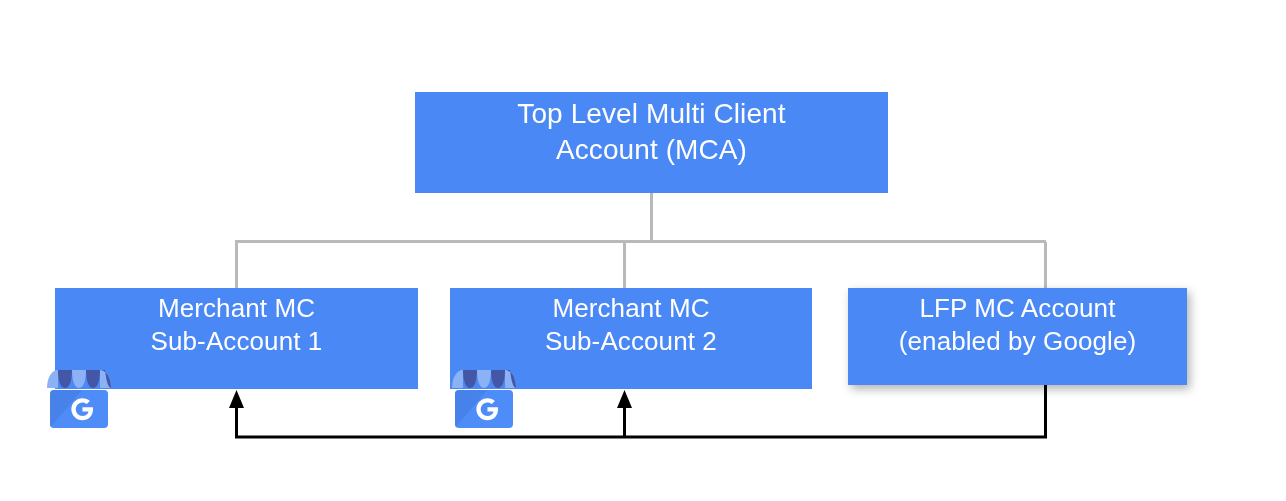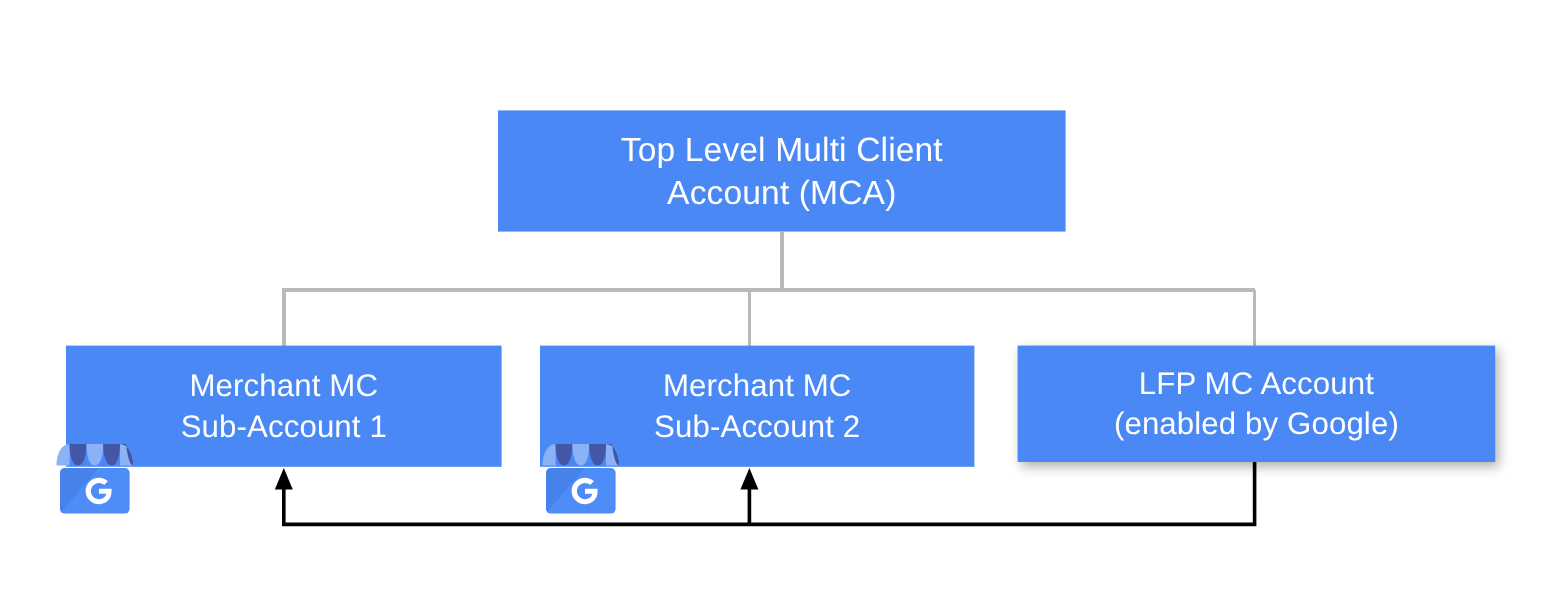--- a/index.html
+++ b/index.html
@@ -14,21 +14,21 @@
   #canvas {
     position: relative;
     width: 1286px;
     height: 501px;
     background: #ffffff;
     overflow: hidden;
   }
   .node {
     position: absolute;
     display: flex;
-    align-items: center;
+    align-items: flex-start;
     justify-content: center;
     text-align: center;
     color: #ffffff;
     font-size: 26px;
     line-height: 1.28;
     letter-spacing: 0.1px;
     box-sizing: border-box;
     padding: 4px 26px;
     white-space: pre-line;
   }
@@ -47,21 +47,21 @@
   }
   .node-sub2 {
     left: 450px;
     top: 288px;
     width: 362px;
     height: 101px;
   }
   .node-lfp {
     left: 848px;
     top: 288px;
-    width: 398px;
+    width: 339px;
     height: 97px;
     box-shadow: 3px 4px 9px rgba(0,0,0,0.30);
   }
   .node-label {
     display: block;
     white-space: pre-line;
   }
 
   
   svg.layer {

